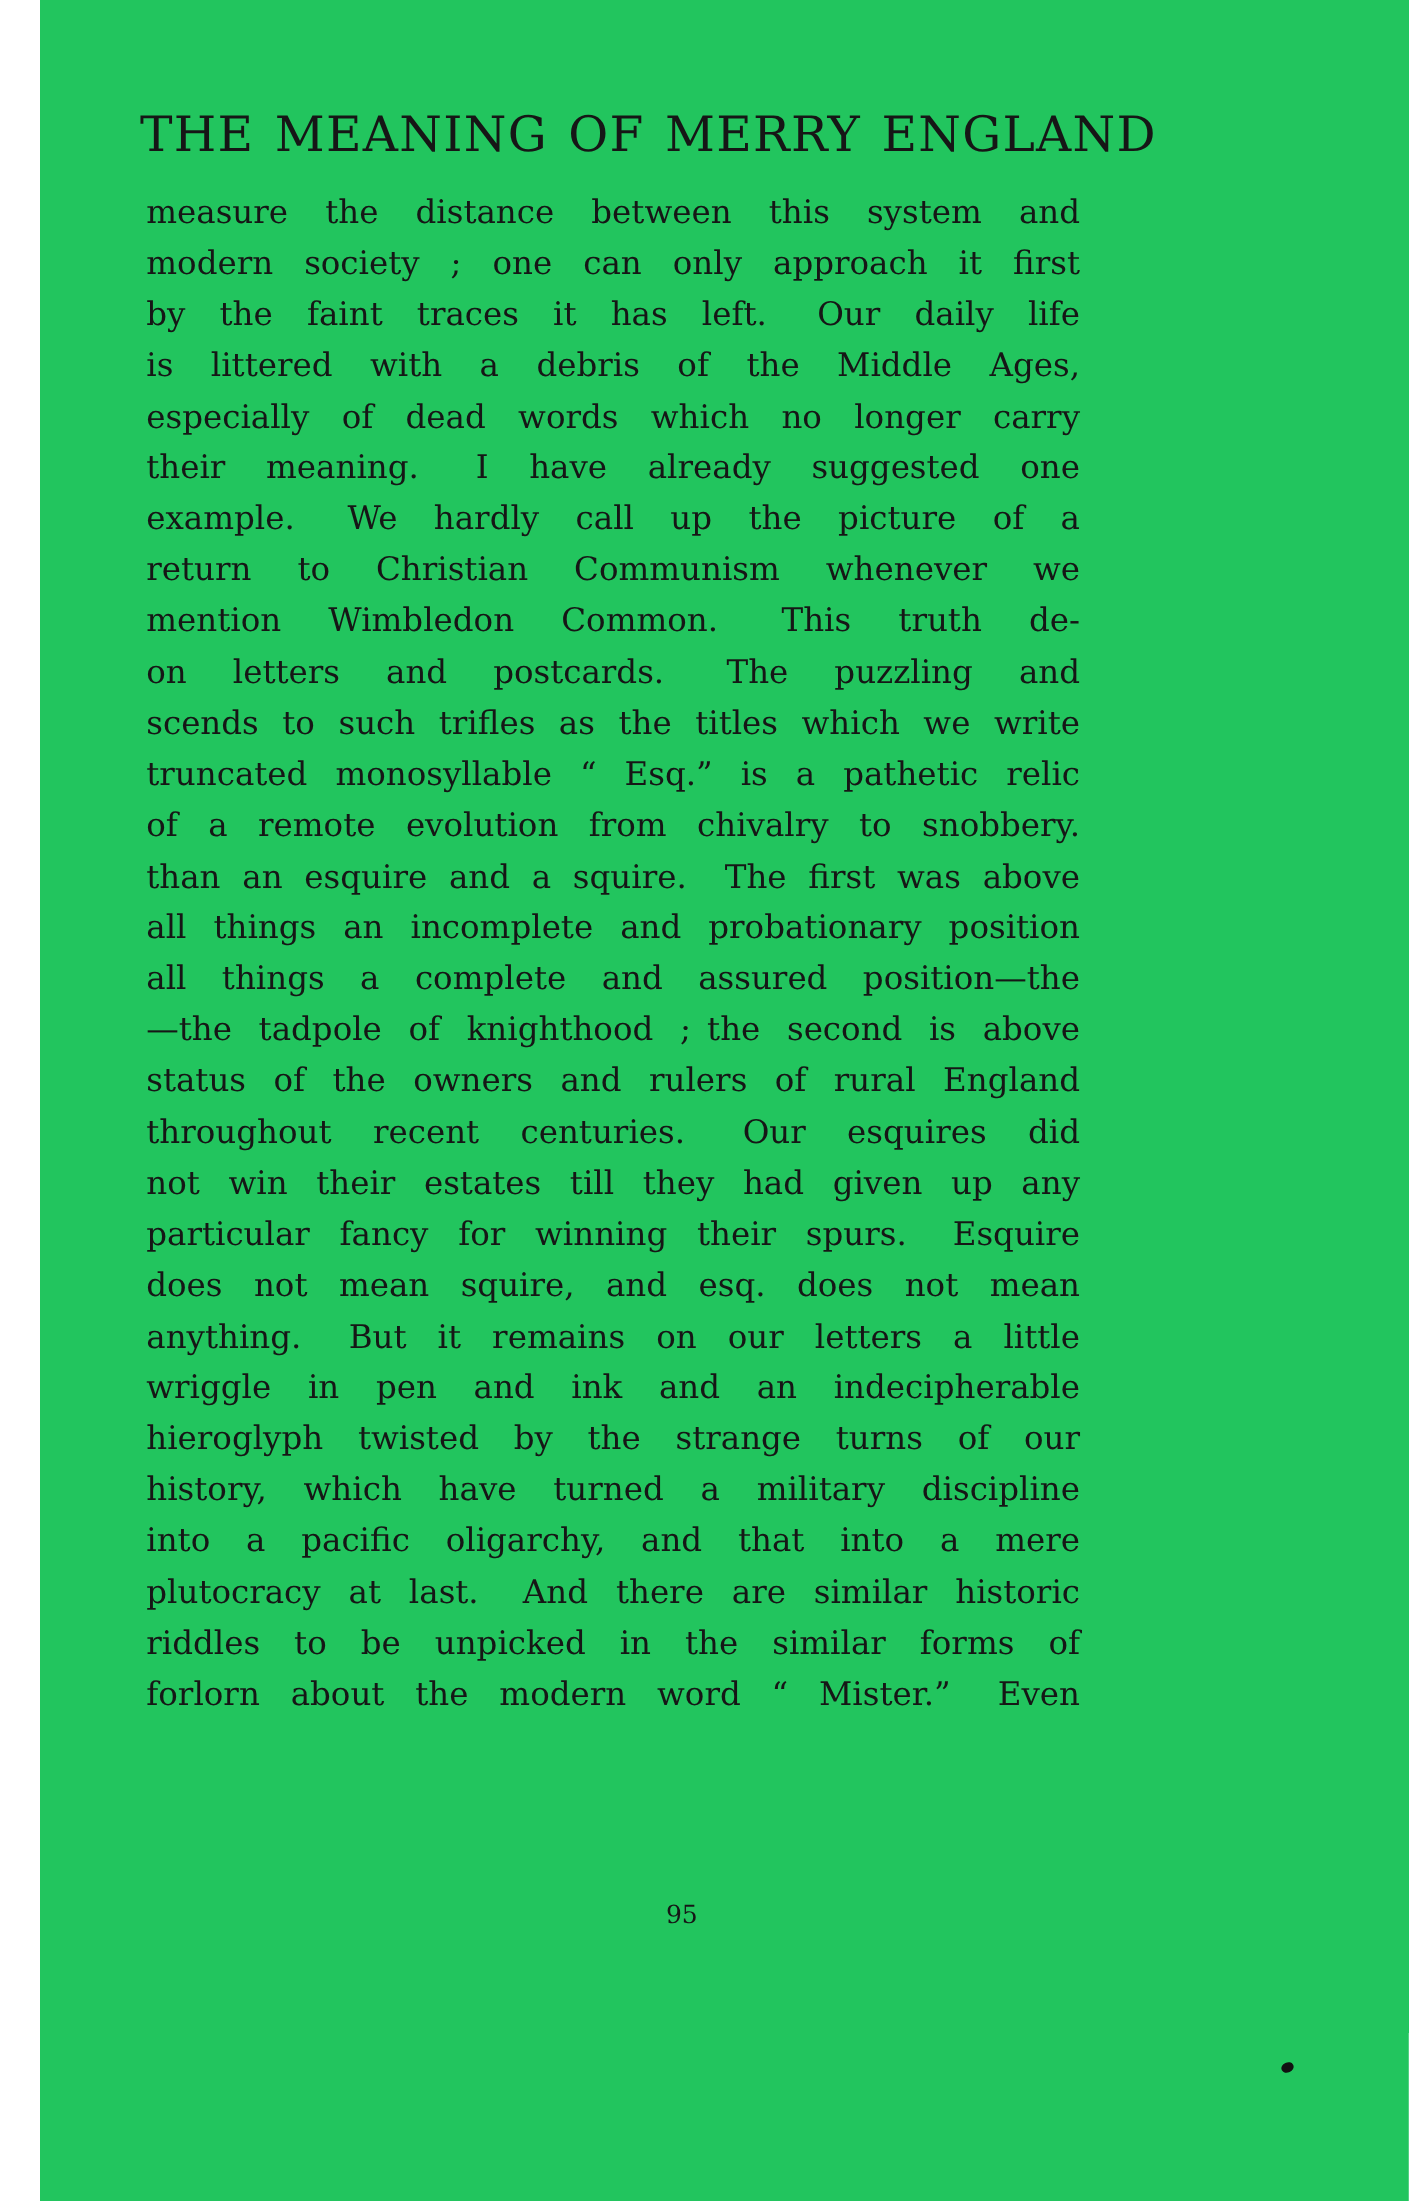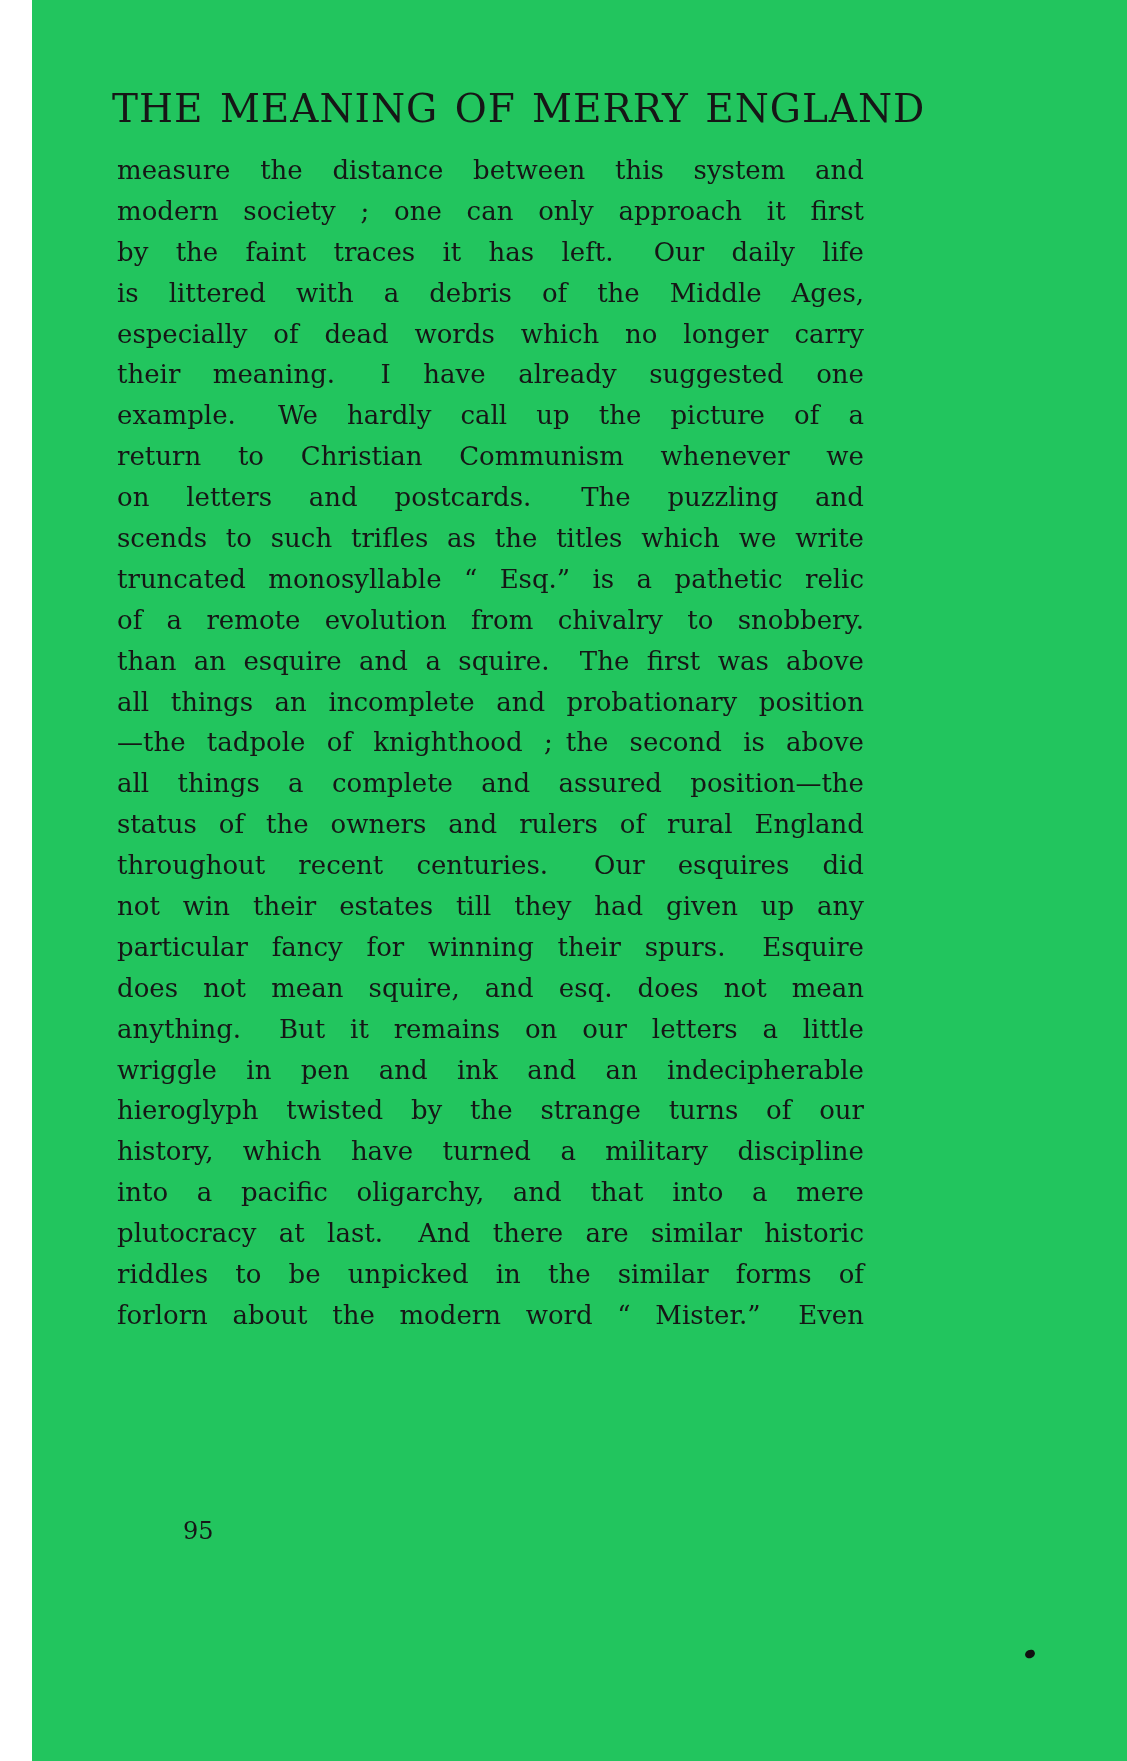--- a/index.html
+++ b/index.html
@@ -41,23 +41,24 @@
     line-height: 40.9px;
     height: 40.9px;
     text-align: justify;
     text-align-last: justify;
     -moz-text-align-last: justify;
     white-space: nowrap0; 
   }
   .page-number {
     position: absolute;
     top: 1511px;
-    left: 96px;
+    left: 85px;
     width: 747px;
-    font-size: 24px;
+    text-align: center;
+    font-size: 20px;
     line-height: 40px;
     transform: translateX(55px);
   }
   .ink-speck {
     position: absolute;
     left: 993px;
     top: 1650px;
     width: 10px;
     height: 8px;
     background: #111111;
@@ -74,28 +75,29 @@
 
   <div class="body-text">
     <div class="line">measure the distance between this system and</div>
     <div class="line">modern society ; one can only approach it first</div>
     <div class="line">by the faint traces it has left.  Our daily life</div>
     <div class="line">is littered with a debris of the Middle Ages,</div>
     <div class="line">especially of dead words which no longer carry</div>
     <div class="line">their meaning.  I have already suggested one</div>
     <div class="line">example.  We hardly call up the picture of a</div>
     <div class="line">return to Christian Communism whenever we</div>
+    <div class="line">mention Wimbledon Common.  This truth de-</div>
     <div class="line">on letters and postcards.  The puzzling and</div>
     <div class="line">scends to such trifles as the titles which we write</div>
     <div class="line">truncated monosyllable “ Esq.” is a pathetic relic</div>
     <div class="line">of a remote evolution from chivalry to snobbery.</div>
     <div class="line">than an esquire and a squire.  The first was above</div>
     <div class="line">all things an incomplete and probationary position</div>
+    <div class="line">all things a complete and assured position—the</div>
     <div class="line">—the tadpole of knighthood ; the second is above</div>
-    <div class="line">all things a complete and assured position—the</div>
     <div class="line">status of the owners and rulers of rural England</div>
     <div class="line">throughout recent centuries.  Our esquires did</div>
     <div class="line">not win their estates till they had given up any</div>
     <div class="line">particular fancy for winning their spurs.  Esquire</div>
     <div class="line">does not mean squire, and esq. does not mean</div>
     <div class="line">anything.  But it remains on our letters a little</div>
     <div class="line">wriggle in pen and ink and an indecipherable</div>
     <div class="line">hieroglyph twisted by the strange turns of our</div>
     <div class="line">history, which have turned a military discipline</div>
     <div class="line">into a pacific oligarchy, and that into a mere</div>

